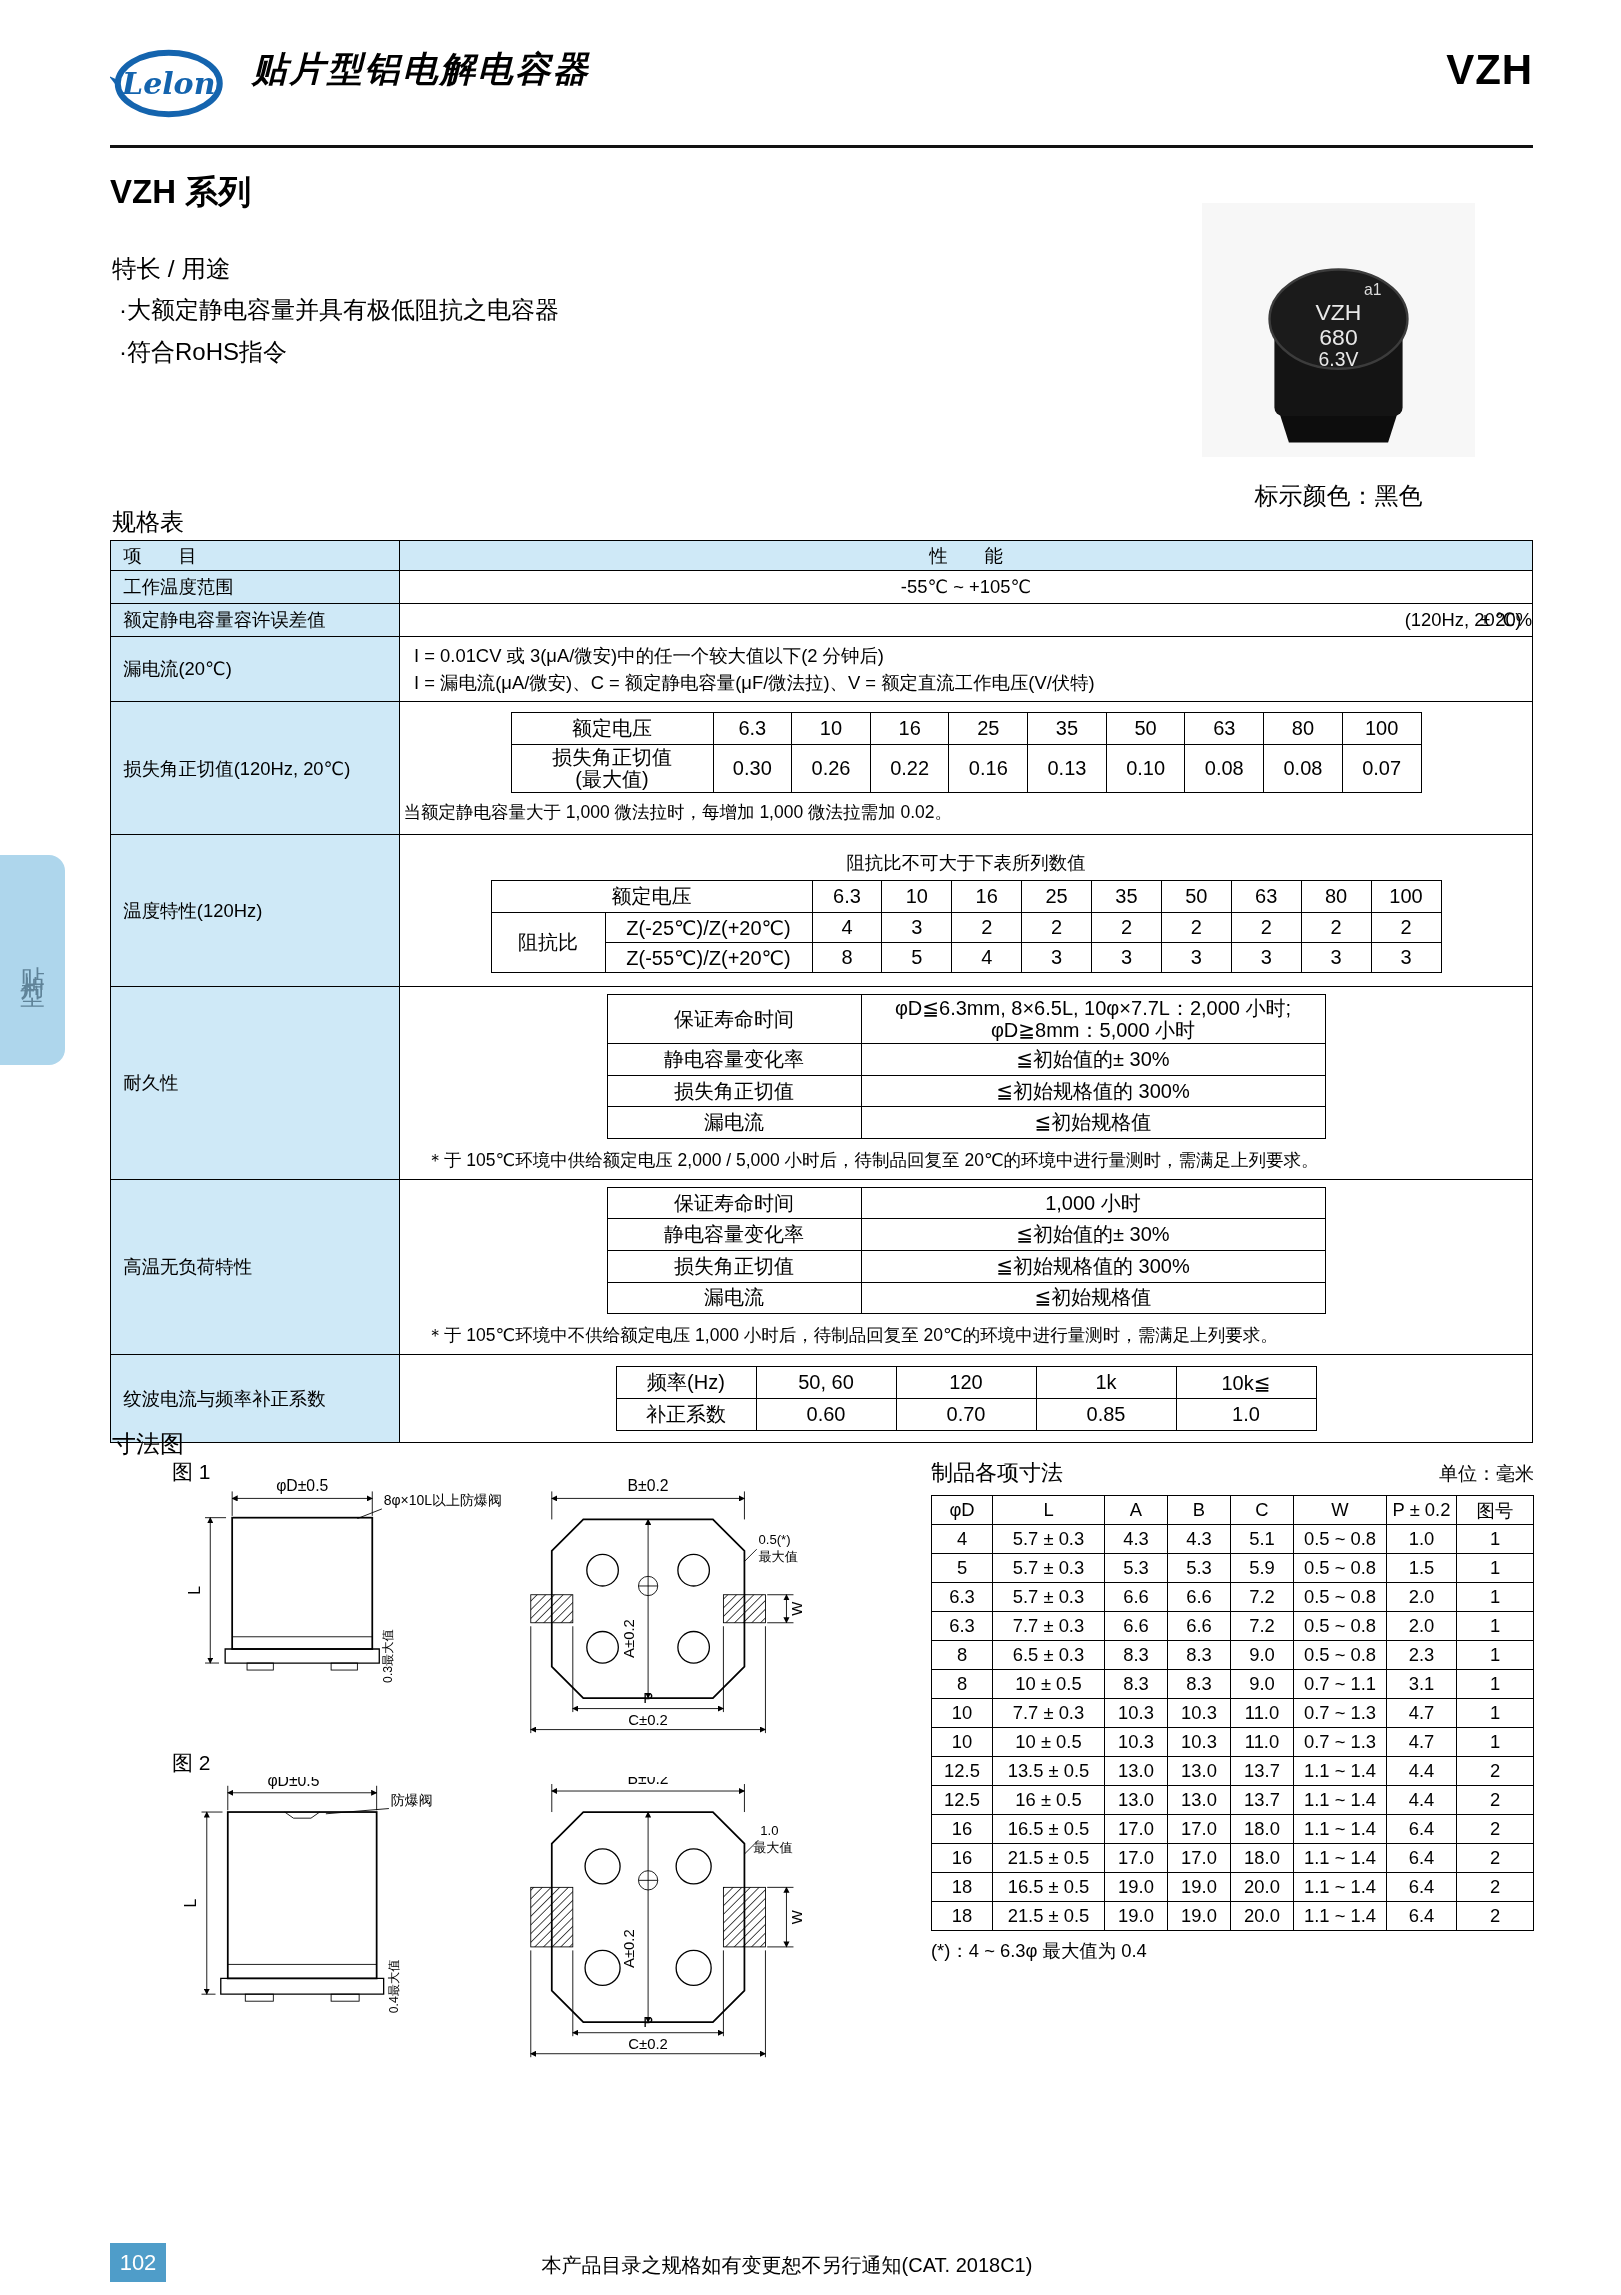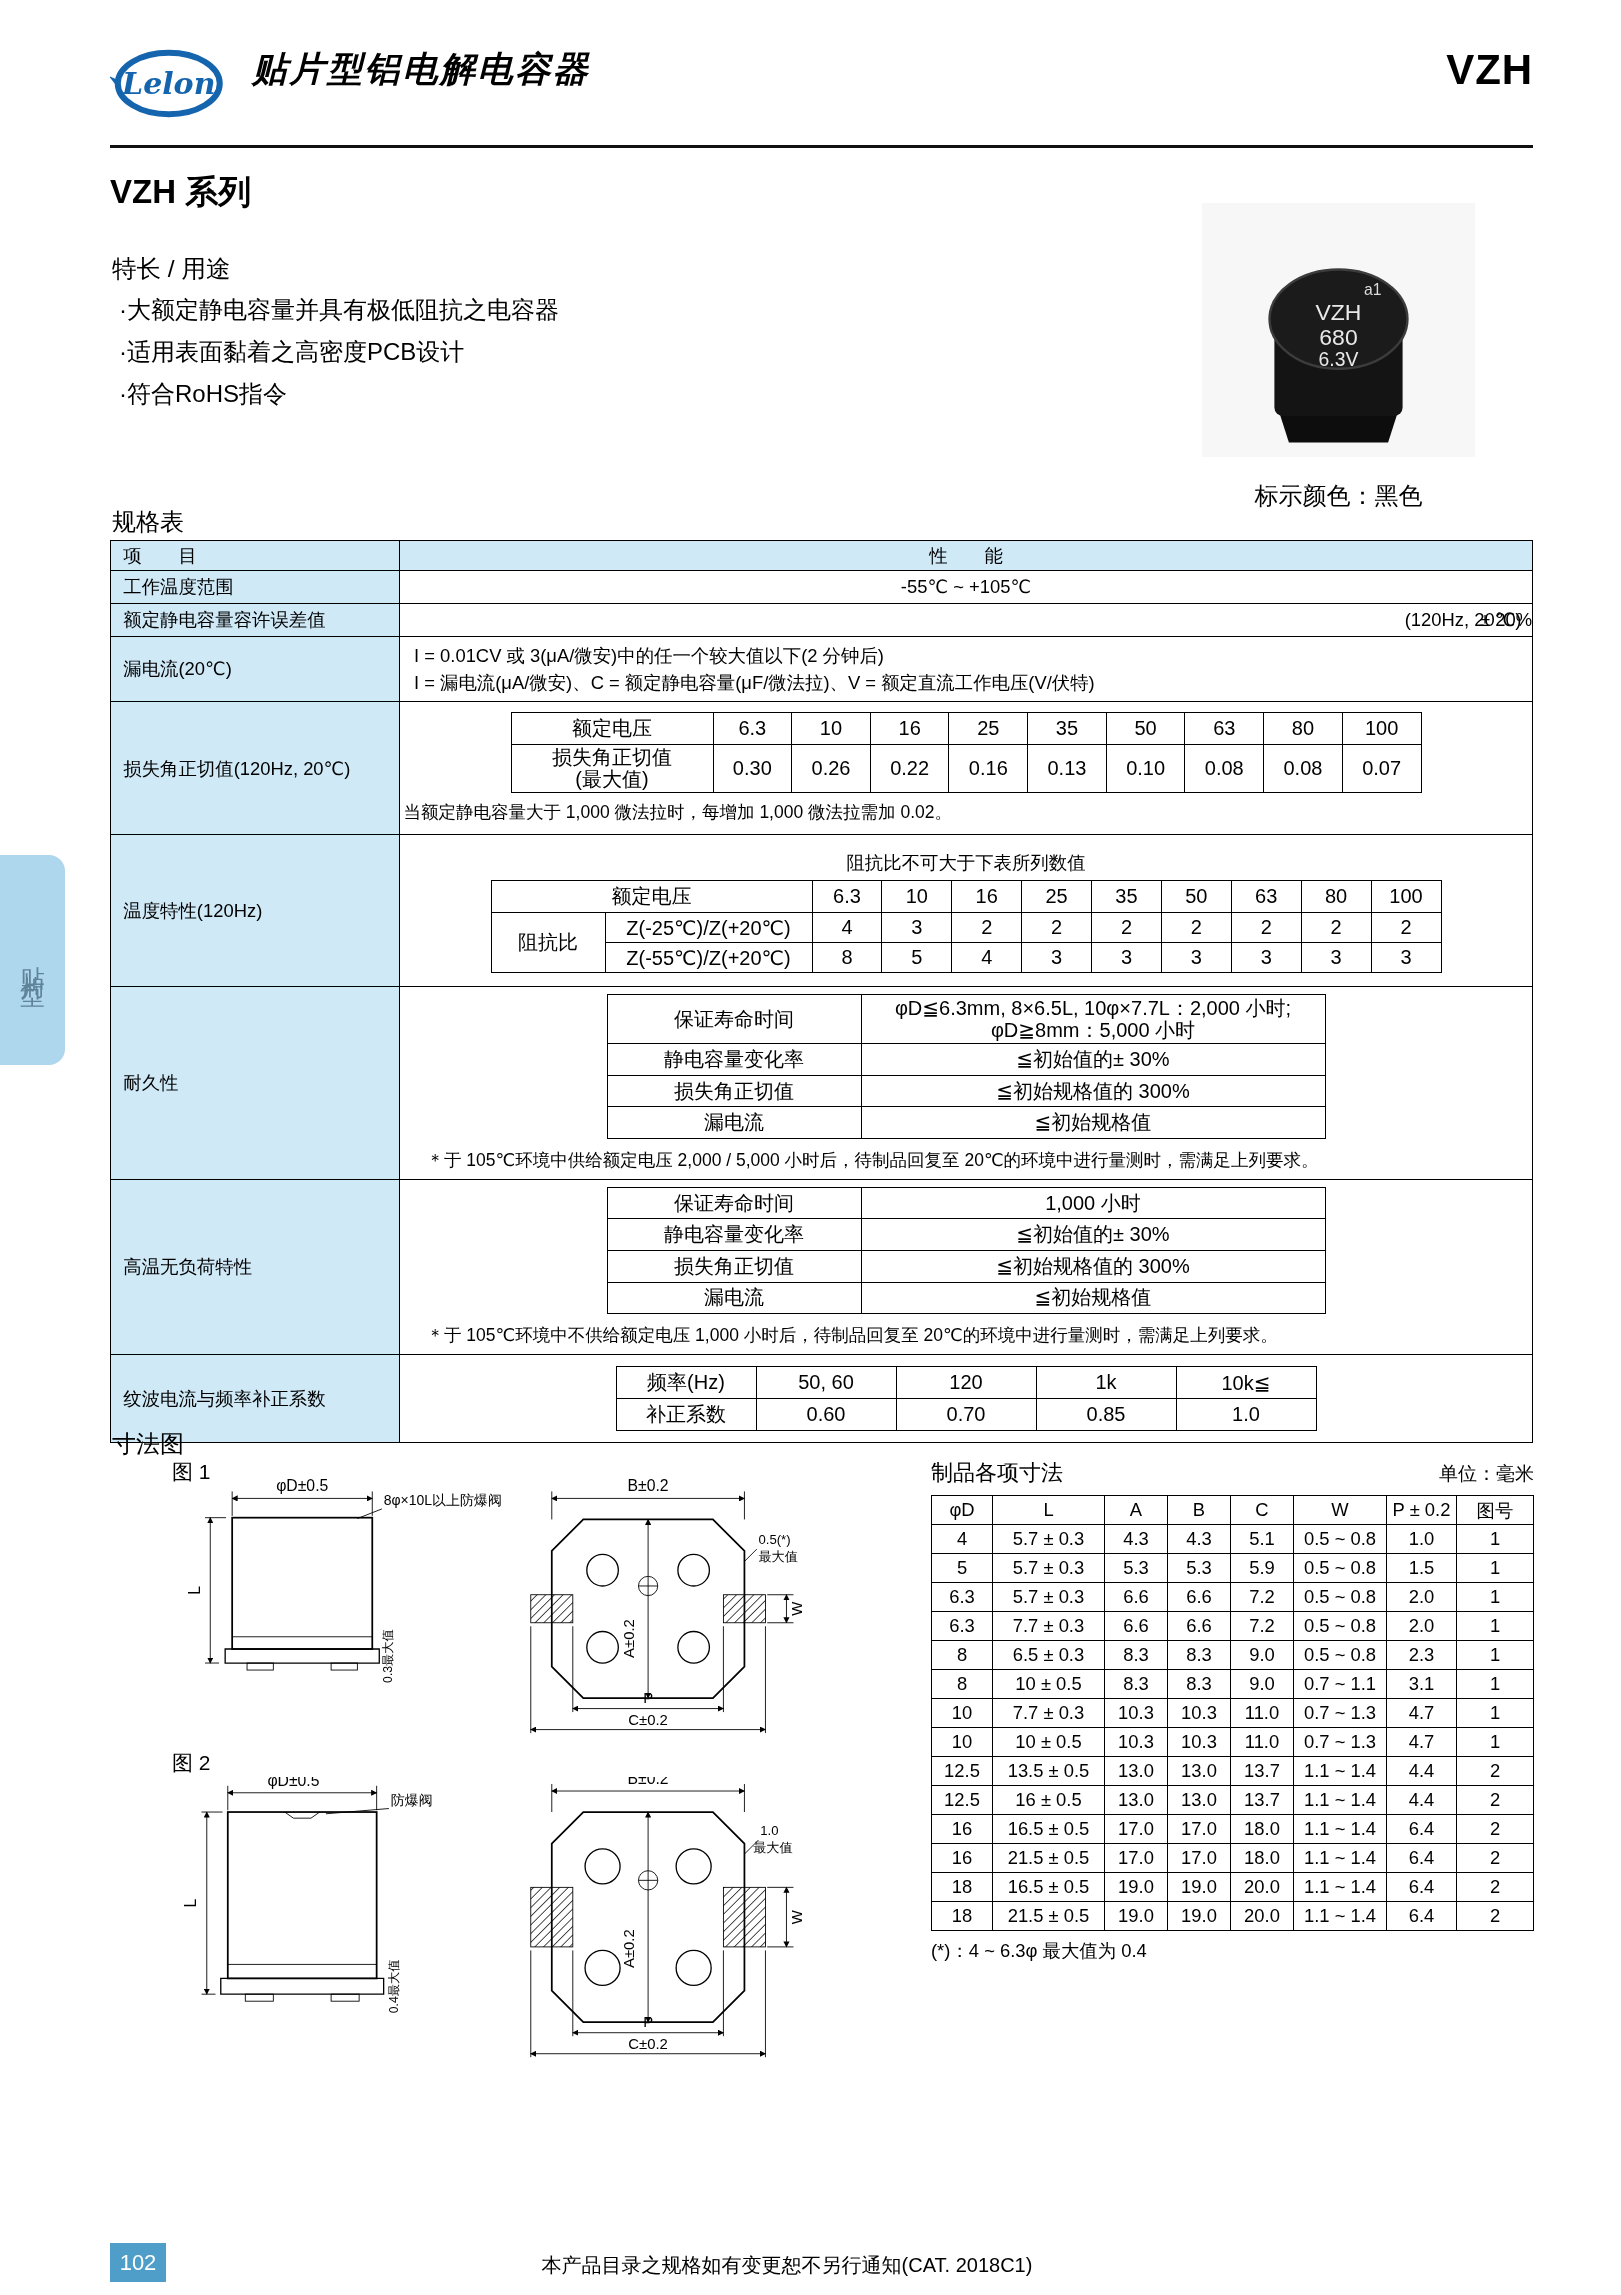--- a/index.html
+++ b/index.html
@@ -86,21 +86,20 @@
   </div>
 
   <div class="side-tab">
     <span>贴片型</span>
   </div>
 
   <div class="series-heading">VZH 系列</div>
   <div class="features-title">特长 / 用途</div>
   <div class="features">
       <div>·大额定静电容量并具有极低阻抗之电容器</div>
-      <div>·适用表面黏着之高密度PCB设计</div>
       <div>·符合RoHS指令</div>
     </div>
 
   <div class="photo">
     <svg viewBox="0 0 200 210">
       <polygon points="50,170 150,170 141,198 59,198" fill="#0d0d0d"></polygon>
       <rect x="47" y="100" width="106" height="76" rx="7" fill="#141414"></rect>
       <ellipse cx="100" cy="96" rx="57" ry="41" fill="#1b1b1b" stroke="#3c3c3c" stroke-width="2"></ellipse>
       <text x="121" y="76" font-size="13" fill="#dcdcdc">a1</text>
       <text x="100" y="97" font-size="19" fill="#e9e9e9" text-anchor="middle">VZH</text>

